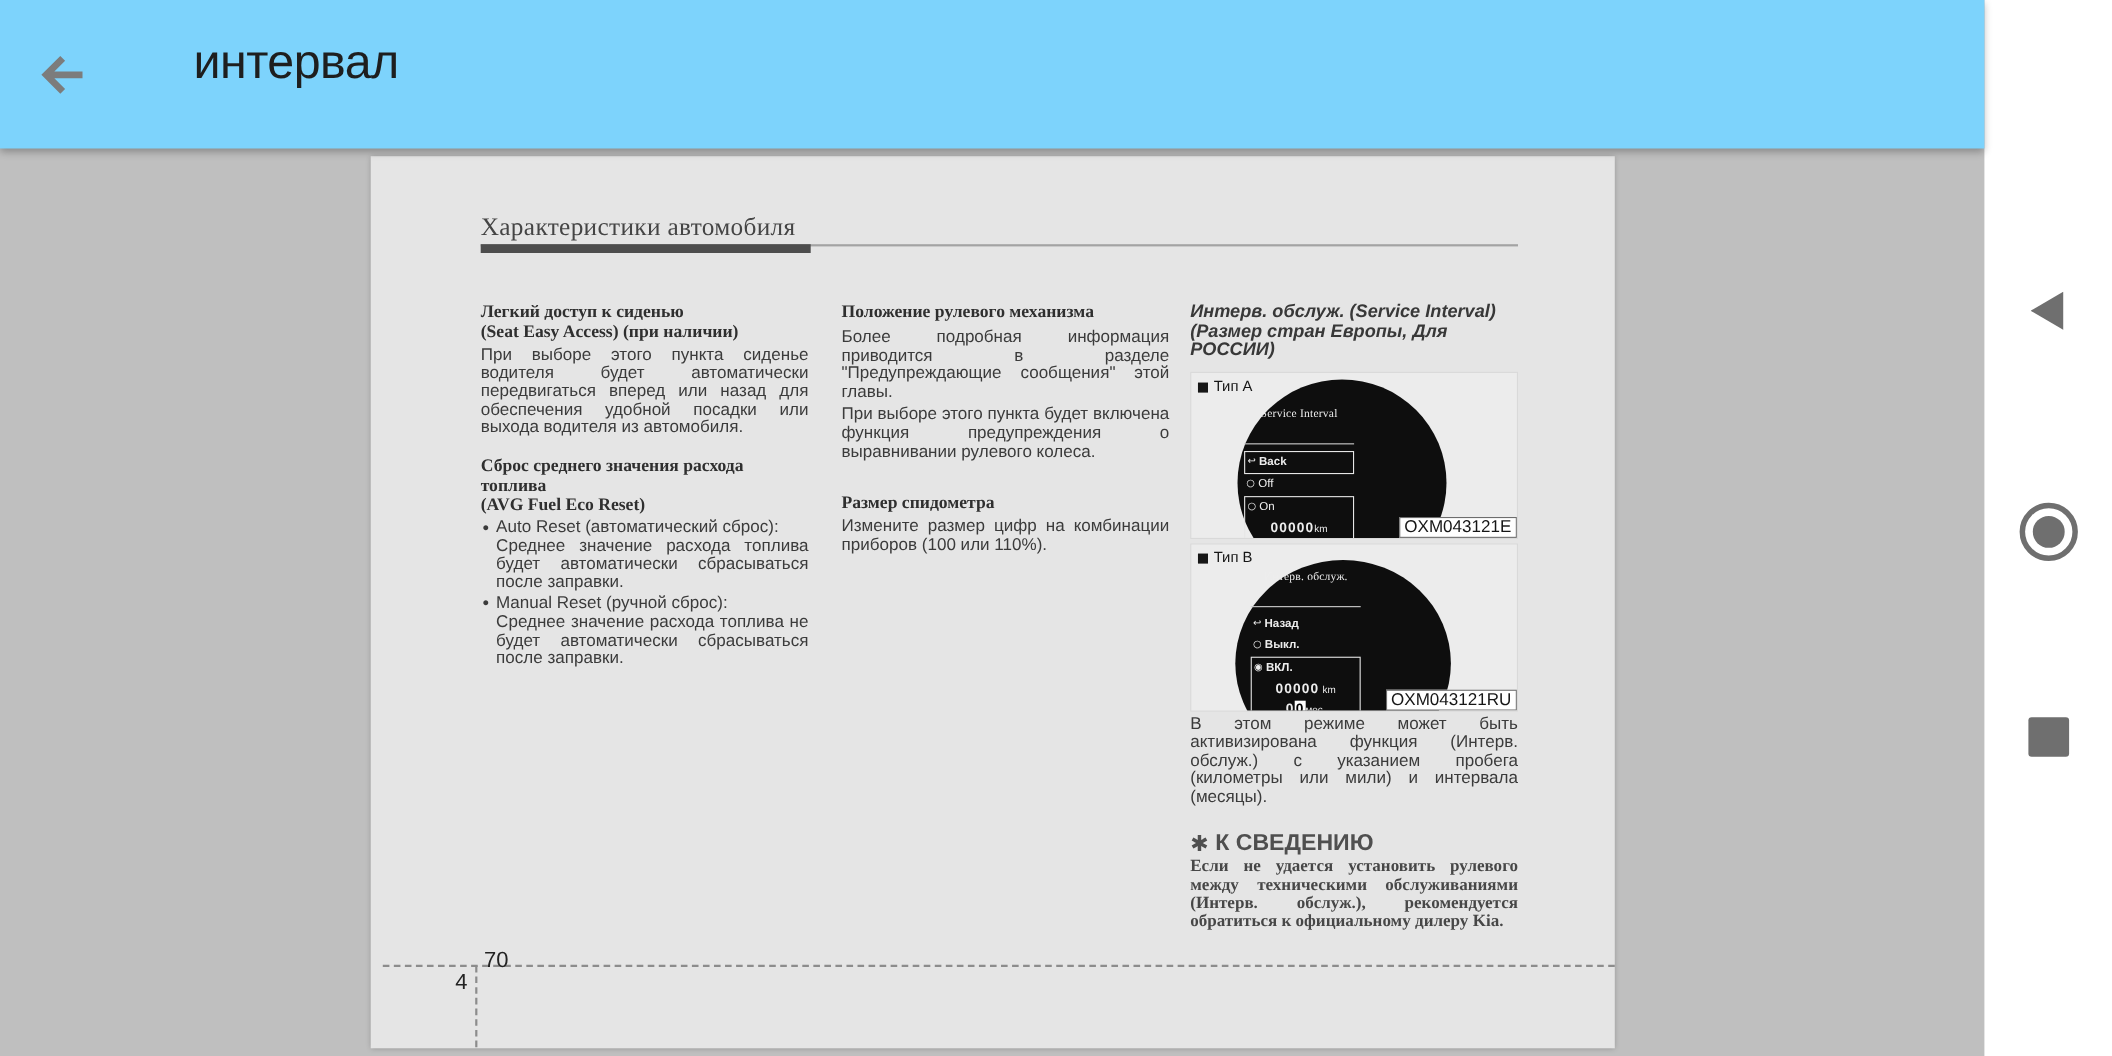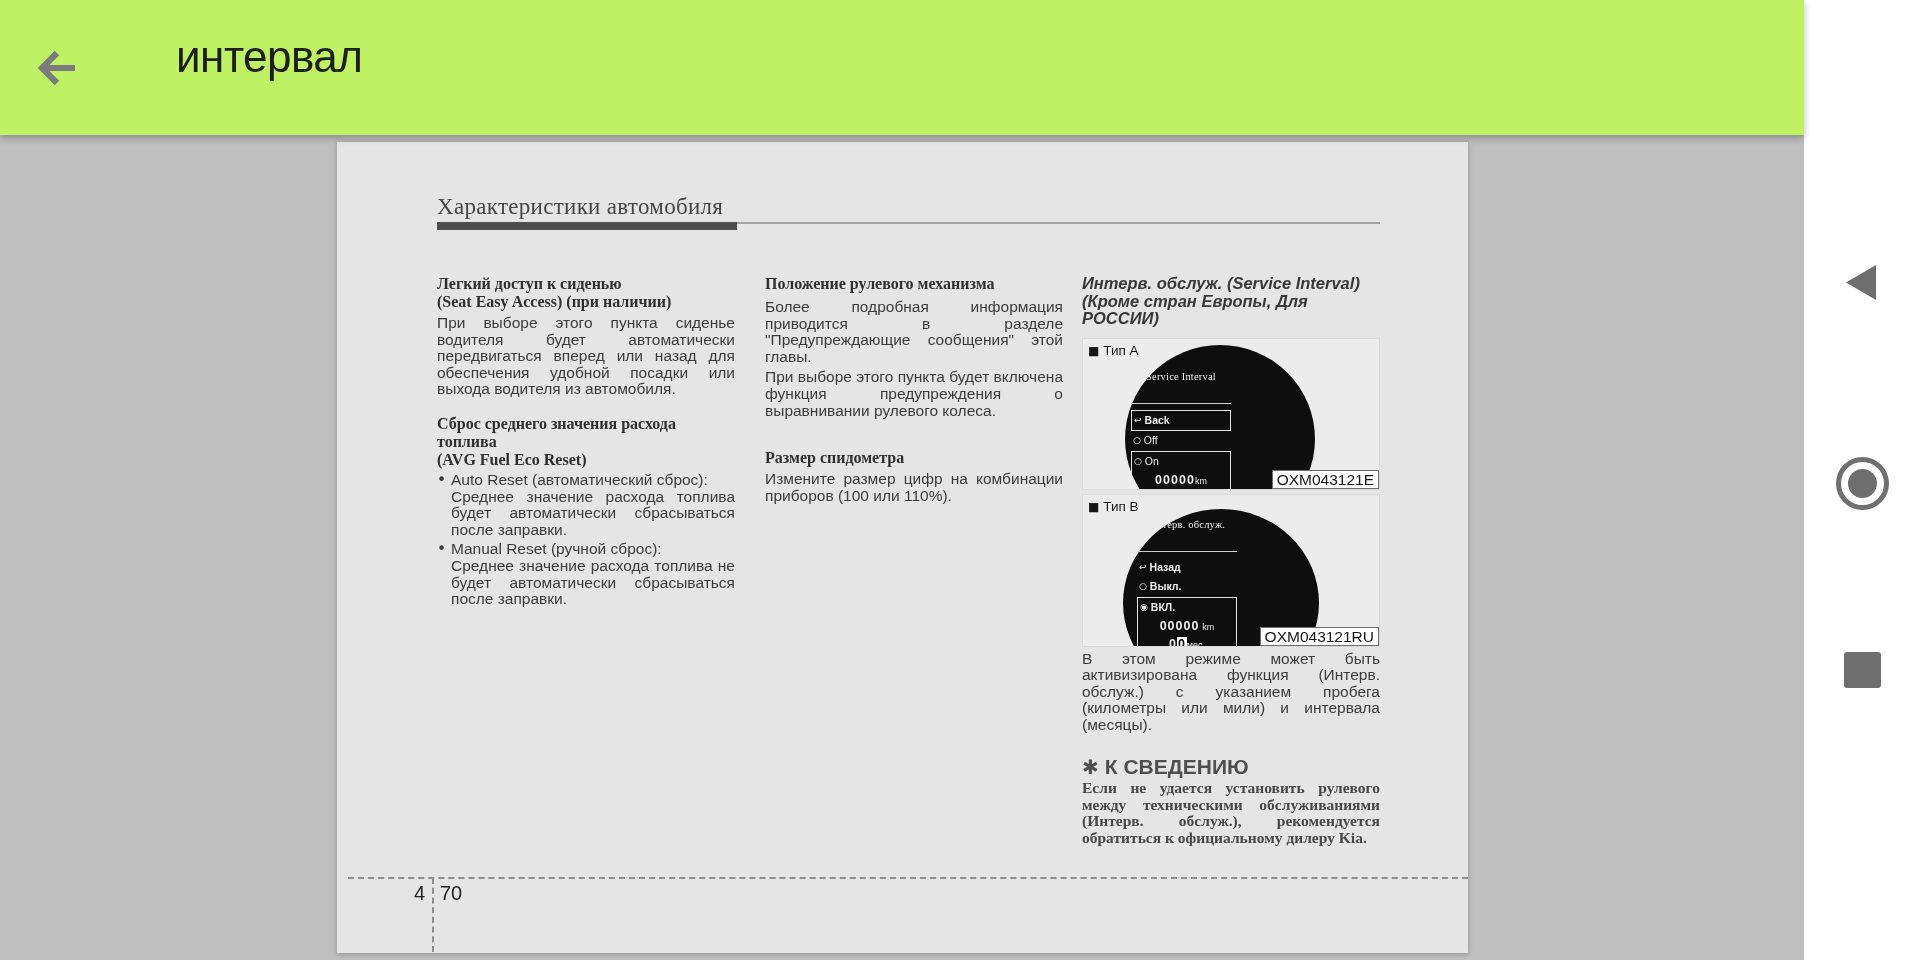--- a/index.html
+++ b/index.html
@@ -1,21 +1,21 @@
 <!DOCTYPE html>
 <html><head>
 <meta charset="utf-8">
 <style>
   * { margin:0; padding:0; box-sizing:border-box; }
   html,body { width:1920px; height:960px; overflow:hidden; }
   body { position:relative; background:#bfbfbf; font-family:"Liberation Sans", sans-serif; }
 
   
   .appbar { position:absolute; left:0; top:0; width:1804px; height:135px;
-            background:#bef264; box-shadow:0 3px 7px rgba(0,0,0,0.28); z-index:10; }
+            background:#7dd3fc; box-shadow:0 3px 7px rgba(0,0,0,0.28); z-index:10; }
   .back-btn { position:absolute; left:33px; top:44px; width:48px; height:48px; cursor:pointer; }
   .appbar-title { position:absolute; left:176px; top:32px; font-size:44px; color:#1e1e1e;
                   letter-spacing:-0.5px; }
 
   
   .viewer { position:absolute; left:0; top:135px; width:1804px; height:825px; background:#bfbfbf; }
   .page { position:absolute; left:337px; top:7px; width:1131px; height:811px; background:#e5e5e5;
           box-shadow:0 1px 5px rgba(0,0,0,0.25); }
 
   
@@ -72,21 +72,21 @@
   .notice-body { margin-top:4px; font-family:"Liberation Serif", serif; font-weight:bold;
                  font-size:15.5px; line-height:16.6px; color:#474747; text-align:justify; }
 
   
   .dash-h { position:absolute; left:11px; top:735px; width:1120px; height:0;
             border-top:2px dashed #8c8c8c; }
   .dash-v { position:absolute; left:95px; top:736px; height:74px; width:0;
             border-left:2px dashed #8c8c8c; }
   .pg-chapter { position:absolute; left:58px; top:740px; width:30px; text-align:right;
                 font-size:20px; color:#232323; }
-  .pg-number { position:absolute; left:103px; top:740px; font-size:20px; color:#232323; }
+  .pg-number { position:absolute; left:103px; top:720px; font-size:20px; color:#232323; }
 
   
   .navbar { position:absolute; left:1804px; top:0; width:116px; height:960px; background:#ffffff; }
   .nav-back { position:absolute; left:42px; top:265px; width:30px; height:35px; background:#6f6f6f;
               clip-path:polygon(100% 0, 100% 100%, 0 50%); cursor:pointer; }
   .nav-home { position:absolute; left:32px; top:457px; width:53px; height:53px;
               border:5px solid #6f6f6f; border-radius:50%; cursor:pointer; }
   .nav-home-dot { position:absolute; left:50%; top:50%; width:29px; height:29px; margin:-14.5px 0 0 -14.5px;
                   background:#6f6f6f; border-radius:50%; }
   .nav-recents { position:absolute; left:40px; top:652px; width:37px; height:36px;
@@ -136,21 +136,21 @@
     <div class="col col-2">
       <div class="sh">Положение рулевого механизма</div>
       <div class="jp gap-m">Более подробная информация приводится в разделе "Предупреждающие сообщения" этой главы.</div>
       <div class="jp gap-s">При выборе этого пункта будет включена функция предупреждения о выравнивании рулевого колеса.</div>
       <div class="sh gap-col2">Размер спидометра</div>
       <div class="jp gap-s">Измените размер цифр на комбинации приборов (100 или 110%).</div>
     </div>
 
     <div class="col col-3">
       <div class="ith">Интерв. обслуж. (Service Interval)</div>
-      <div class="ith">(Кроме стран Европы, Для РОССИИ)</div>
+      <div class="ith">(Размер стран Европы, Для РОССИИ)</div>
 
       <div class="figure fig-a">
         <div class="fig-label">
           <span class="sq">■</span><span>Тип A</span>
         </div>
         <div class="cluster">
           
           
         </div>
         <div class="screen">

